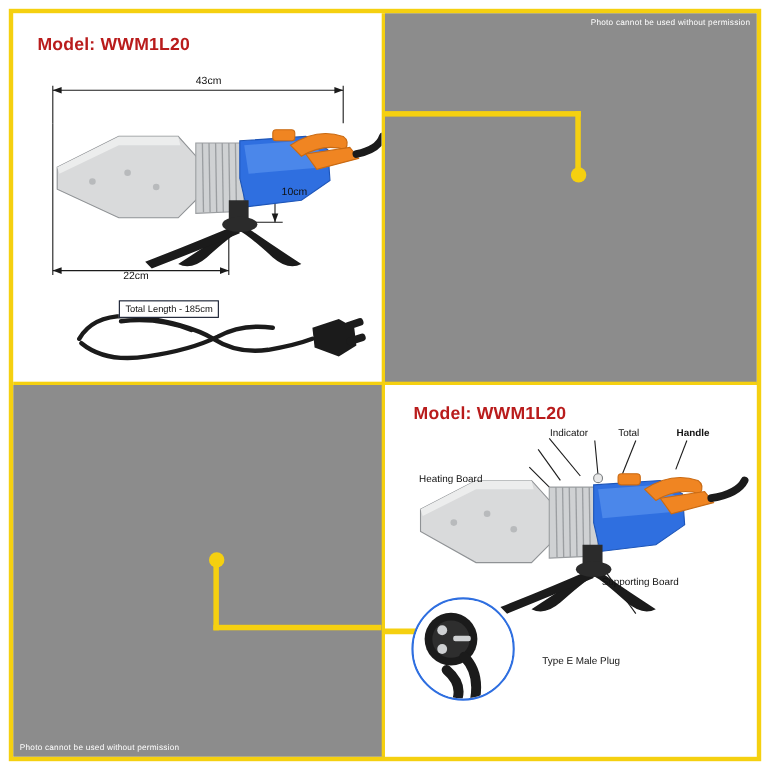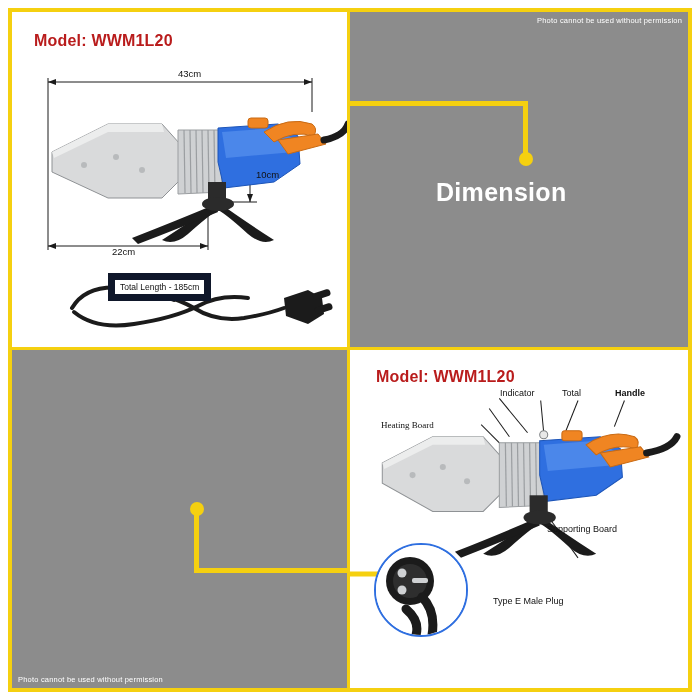--- a/index.html
+++ b/index.html
@@ -86,21 +86,21 @@
     white-space:nowrap;
   }
   .dimtext{
     position:absolute;
     font-size:9.5px;
     color:#111111;
     white-space:nowrap;
   }
   .tl-box{
     position:absolute;
-    border:7px solid #0f172a;
+    border:1px solid #0f172a;
     background:#ffffff;
     font-size:8.5px;
     color:#111;
     padding:2px 5px;
     white-space:nowrap;
   }
   .circle-inset{
     position:absolute;
     border-radius:50%;
     border:2px solid #2f6fe0;
@@ -189,21 +189,20 @@
       </svg>
 
       <div class="dimtext" style="left:166px;top:56px;text-align:right;">43cm</div>
       <div class="dimtext" style="left:244px;top:157px;">10cm</div>
       <div class="dimtext" style="left:100px;top:234px;">22cm</div>
       <div class="tl-box" style="left:96px;top:261px;">Total Length - 185cm</div>
     </div>
 
     <div class="quad q-gray q-tr">
       <div class="wm wm-tr">Photo cannot be used without permission</div>
-      <div class="big-label lbl-dimension">Dimension</div>
 
       <div class="conn" style="left:0px;top:89px;width:178px;height:5px;"></div>
       <div class="conn" style="left:173px;top:89px;width:5px;height:56px;"></div>
       <div class="dot" style="left:169px;top:140px;"></div>
     </div>
 
     <div class="quad q-gray q-bl">
 
       <div class="wm wm-bl">Photo cannot be used without permission</div>
 
@@ -272,21 +271,21 @@
           <circle cx="26" cy="28" r="4.5" fill="#cfd1d3"></circle>
           <circle cx="26" cy="45" r="4.5" fill="#cfd1d3"></circle>
           <rect x="36" y="33" width="16" height="5" rx="2" fill="#cfd1d3"></rect>
 
           <path d="M46 52 Q60 66 56 90" stroke="#1b1b1b" stroke-width="9" fill="none" stroke-linecap="round"></path>
           <path d="M30 64 Q44 76 40 90" stroke="#1b1b1b" stroke-width="9" fill="none" stroke-linecap="round"></path>
         </svg>
       </div>
 
       <div class="callout" style="left:143px;top:246px;">Type E Male Plug</div>
-      <div class="callout" style="left:31px;top:70px;font-family:Liberation Serif, serif;">Heating  Board</div>
+      <div class="callout" style="left:31px;top:80px;">Heating  Board</div>
       <div class="callout" style="left:150px;top:38px;">Indicator</div>
       <div class="callout" style="left:212px;top:38px;">Total</div>
       <div class="callout" style="left:265px;top:38px;font-weight:bold;">Handle</div>
       <div class="callout" style="left:197px;top:152px;margin-top:22px;">Supporting Board</div>
     </div>
 
   </div>
 
   <div class="frame"></div>
 </div>

